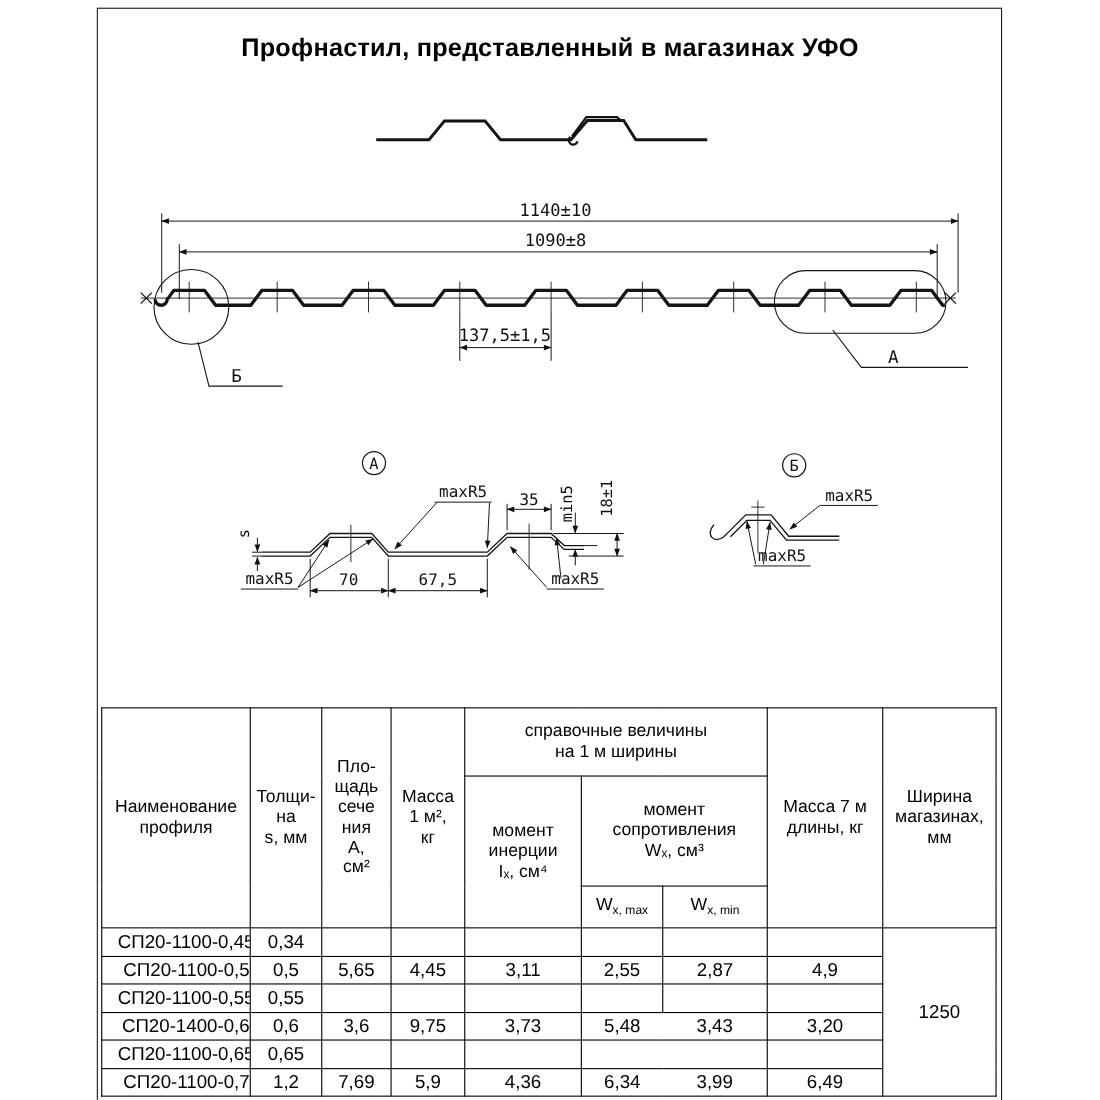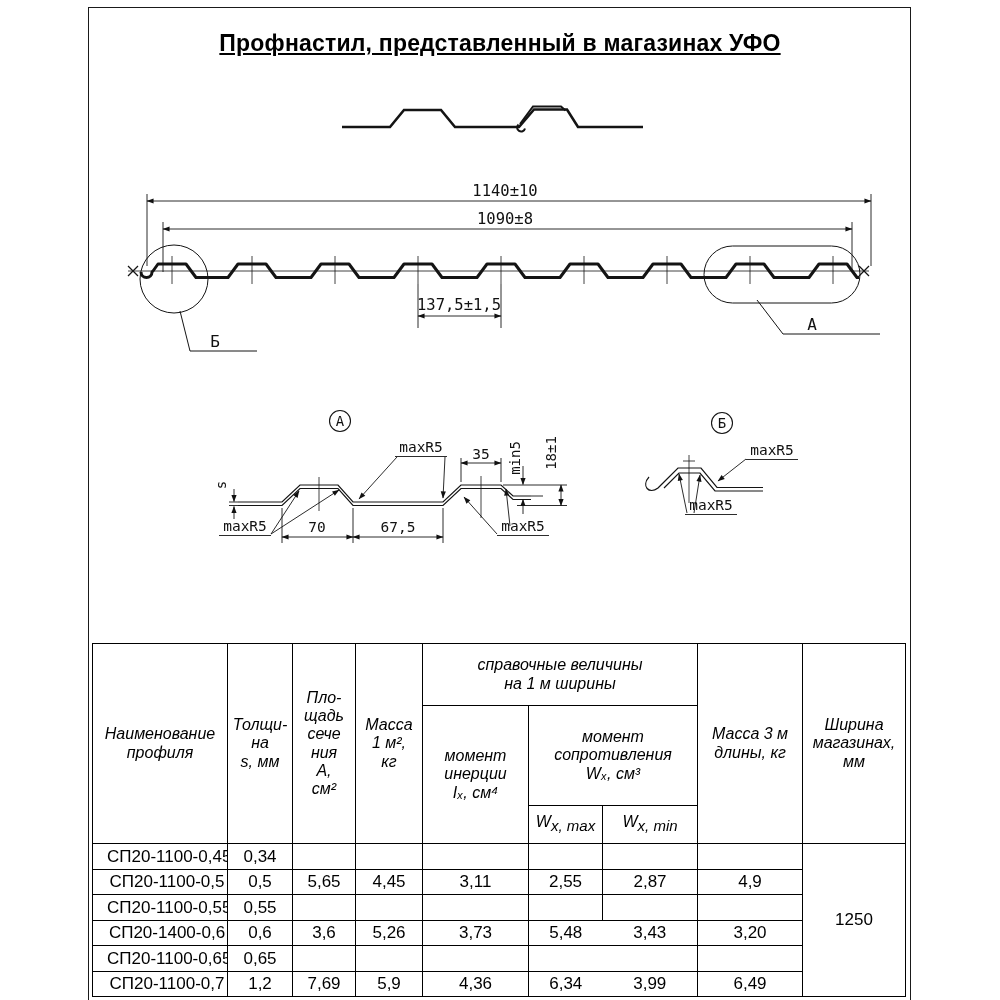--- a/index.html
+++ b/index.html
@@ -7,37 +7,37 @@
     width:1000px;height:1000px;position:relative;overflow:hidden;
     background:#ffffff;color:#000;
     font-family:"Liberation Sans","DejaVu Sans",sans-serif;
   }
   .page-frame{
     position:absolute;left:88px;top:7px;width:821px;height:1200px;
     border:1.5px solid #1a1a1a;background:#fff;
   }
   .doc-title{
     position:absolute;left:88px;top:30px;width:824px;text-align:center;
-    font-size:23px;font-weight:bold;text-decoration:underline;letter-spacing:0.2px;
+    font-size:23px;font-weight:bold;letter-spacing:0.2px;
   }
   svg.drawing{position:absolute;left:0;top:0;}
   svg.drawing text{font-family:"DejaVu Sans Mono","Liberation Mono",monospace;fill:#111;}
   .spec-table{
     position:absolute;left:92px;top:643px;width:813px;
     border-collapse:collapse;table-layout:fixed;background:#fff;
   }
   .spec-table th,.spec-table td{
     border:1.6px solid #000;padding:0;margin:0;
     text-align:center;vertical-align:middle;font-weight:normal;
     white-space:pre-line;line-height:1.13;overflow:hidden;
   }
-  .spec-table th{font-size:16px;font-style:italic;}
+  .spec-table th{font-size:16px;}
   .spec-table td{font-size:17px;}
-  .spec-table td.name-cell{text-align:center;padding-left:14px;white-space:nowrap;margin-top:12px;}
-  .spec-table th sub{font-size:15px;}
+  .spec-table td.name-cell{text-align:right;padding-left:14px;white-space:nowrap;margin-top:12px;}
+  .spec-table th sub{font-size:11px;}
   .spec-table td.nr{border-right:none;margin-left:24px;}
   .spec-table td.nl{border-left:none;}
 </style>
 </head>
 <body>
 
 <div class="page-frame"></div>
 
 <div class="doc-title">Профнастил, представленный в магазинах УФО</div>
 
@@ -226,21 +226,21 @@
 щадь
 сече
 ния
 А,
 см²</th>
     <th rowspan="3">Масса
 1 м²,
 кг</th>
     <th colspan="3">справочные величины
 на 1 м ширины</th>
-    <th rowspan="3">Масса 3 м
+    <th rowspan="3">Масса 7 м
 длины, кг</th>
     <th rowspan="3">Ширина
 магазинах,
 мм</th>
   </tr>
   <tr style="height:100px">
     <th rowspan="2">момент
 инерции
 Iₓ, см⁴</th>
     <th colspan="2">момент
@@ -280,21 +280,21 @@
     <td></td>
     <td></td>
     <td></td>
     <td></td>
     <td></td>
   </tr>
   <tr style="height:25.5px">
     <td class="name-cell">СП20-1400-0,6</td>
     <td>0,6</td>
     <td>3,6</td>
-    <td>5,26</td>
+    <td>9,75</td>
     <td>3,73</td>
     <td class="nr">5,48</td>
     <td class="nl">3,43</td>
     <td>3,20</td>
   </tr>
   <tr style="height:25.5px">
     <td class="name-cell">СП20-1100-0,65</td>
     <td>0,65</td>
     <td></td>
     <td></td>

